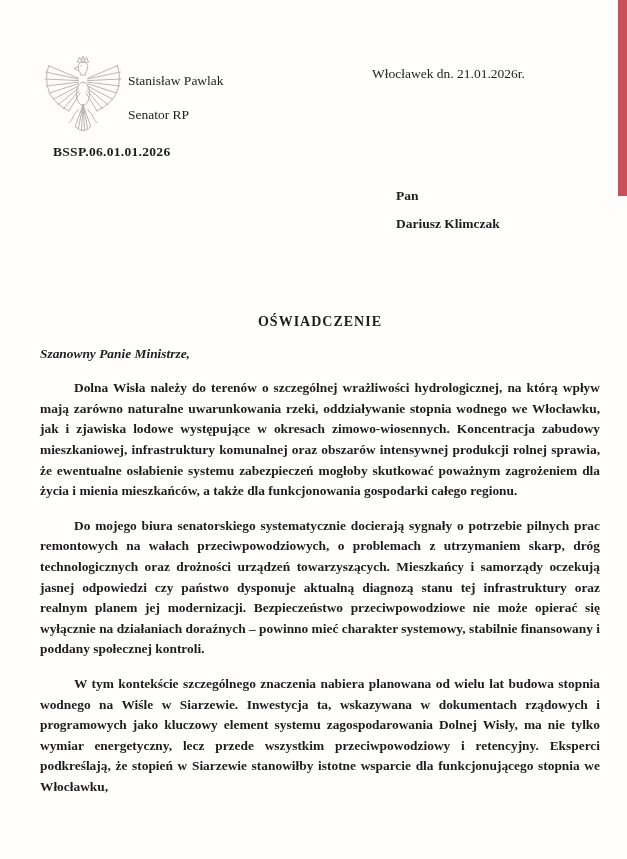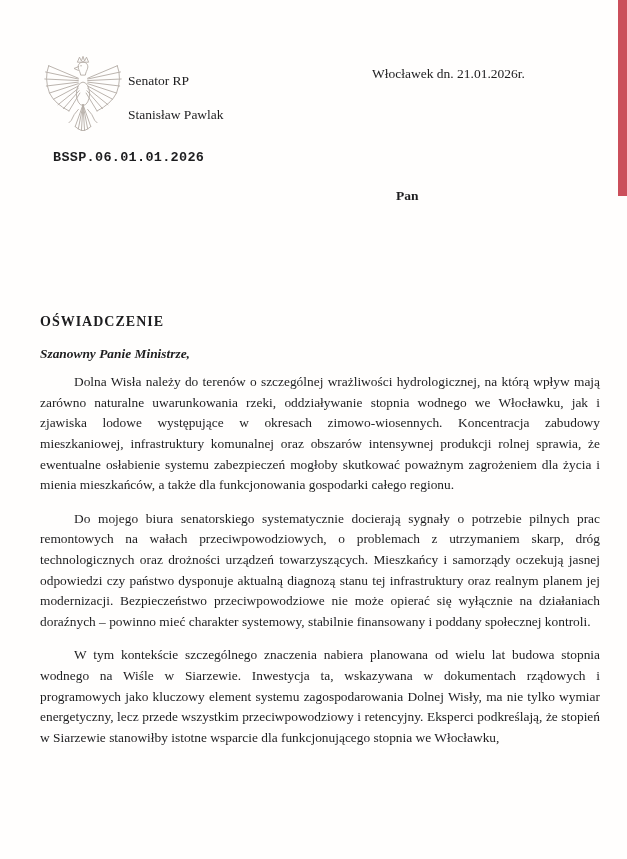--- a/index.html
+++ b/index.html
@@ -15,41 +15,41 @@
   .red-bar{position:absolute;top:0;right:0;width:9px;height:196px;}
 
   .emblem{position:absolute;left:44px;top:54px;width:78px;height:89px;}
   .emblem svg{width:100%;height:100%;}
 
   .sender{position:absolute;left:128px;top:64px;font-size:13.5px;line-height:34px;}
   .sender div{white-space:nowrap;}
 
   .dateline{position:absolute;left:372px;top:66px;font-size:13.5px;white-space:nowrap;}
 
-  .reference{position:absolute;left:53px;top:150px;font-size:13.5px;font-weight:bold;letter-spacing:.3px;font-family:Liberation Mono, monospace;}
+  .reference{position:absolute;left:53px;top:144px;font-size:13.5px;font-weight:bold;letter-spacing:.3px;}
 
   .recipient{position:absolute;left:396px;top:182px;font-size:13.5px;font-weight:bold;line-height:28px;}
   .recipient div{white-space:nowrap;}
 
   .main{
     position:absolute;left:40px;top:312px;width:560px;
     font-size:13.4px;line-height:20.6px;
   }
   .doc-title{
-    font-weight:bold;font-size:14px;letter-spacing:1px;
+    text-align:center;font-weight:bold;font-size:14px;letter-spacing:1px;
     margin:0 0 11px 0;
   }
   .subject{
     text-align:justify;margin:0 0 11px 0;
   }
   .greeting{
     font-weight:bold;font-style:italic;margin:7px 0 5px 0;
   }
   .body-par{
-    text-align:justify;text-indent:34px;margin:8px 0 13px 0;
+    text-align:justify;text-indent:34px;margin:14px 0 13px 0;font-weight:bold;
   }
 </style>
 </head>
 <body>
 
 <div class="page">
 
   <div class="red-bar" style="background:#cb4f5b;"></div>
 
   <div class="emblem">
@@ -95,30 +95,31 @@
           <path d="M50 64 L48 97"></path>
         <path d="M50 64 L52 97"></path>
           <path d="M50 64 L56 95"></path>
           <path d="M50 64 L60 92"></path>
         <path d="M40 92 l4 3 4 2 4 0 4 -2 4 -3"></path>
       </g>
     </svg>
   </div>
 
   <div class="sender">
+    <div>Stanisław Pawlak</div>
     <div>Senator RP</div>
-    <div>Stanisław Pawlak</div>
   </div>
 
   <div class="dateline">Włocławek dn. 21.01.2026r.</div>
 
   <div class="reference">BSSP.06.01.01.2026</div>
 
   <div class="recipient">
     <div>Pan</div>
+    <div>Dariusz Klimczak</div>
   </div>
 
   <div class="main">
     <p class="doc-title">OŚWIADCZENIE</p>
     <p class="greeting">Szanowny Panie Ministrze,</p>
     <p class="body-par">Dolna Wisła należy do terenów o szczególnej wrażliwości hydrologicznej, na którą wpływ mają zarówno naturalne uwarunkowania rzeki, oddziaływanie stopnia wodnego we Włocławku, jak i zjawiska lodowe występujące w okresach zimowo-wiosennych. Koncentracja zabudowy mieszkaniowej, infrastruktury komunalnej oraz obszarów intensywnej produkcji rolnej sprawia, że ewentualne osłabienie systemu zabezpieczeń mogłoby skutkować poważnym zagrożeniem dla życia i mienia mieszkańców, a także dla funkcjonowania gospodarki całego regionu.</p>
     <p class="body-par">Do mojego biura senatorskiego systematycznie docierają sygnały o potrzebie pilnych prac remontowych na wałach przeciwpowodziowych, o problemach z utrzymaniem skarp, dróg technologicznych oraz drożności urządzeń towarzyszących. Mieszkańcy i samorządy oczekują jasnej odpowiedzi czy państwo dysponuje aktualną diagnozą stanu tej infrastruktury oraz realnym planem jej modernizacji. Bezpieczeństwo przeciwpowodziowe nie może opierać się wyłącznie na działaniach doraźnych – powinno mieć charakter systemowy, stabilnie finansowany i poddany społecznej kontroli.</p>
     <p class="body-par">W tym kontekście szczególnego znaczenia nabiera planowana od wielu lat budowa stopnia wodnego na Wiśle w Siarzewie. Inwestycja ta, wskazywana w dokumentach rządowych i programowych jako kluczowy element systemu zagospodarowania Dolnej Wisły, ma nie tylko wymiar energetyczny, lecz przede wszystkim przeciwpowodziowy i retencyjny. Eksperci podkreślają, że stopień w Siarzewie stanowiłby istotne wsparcie dla funkcjonującego stopnia we Włocławku,</p>
   </div>
 

